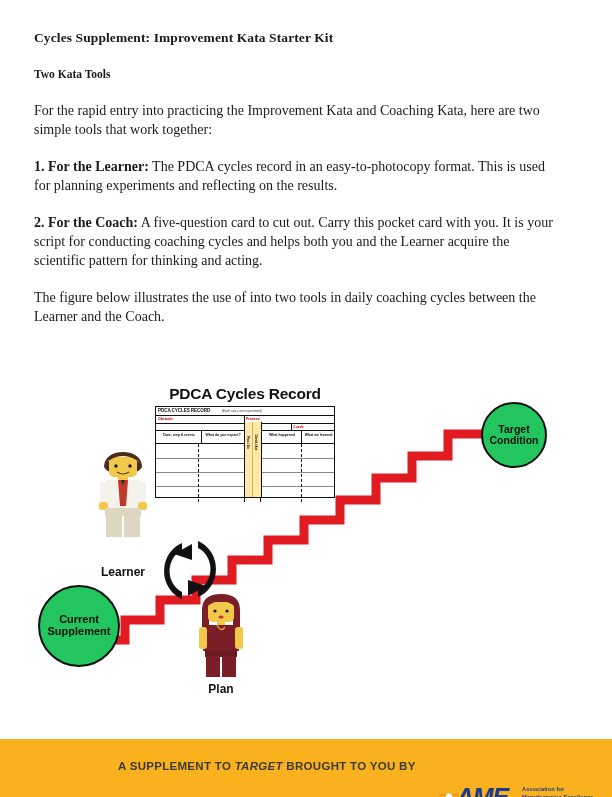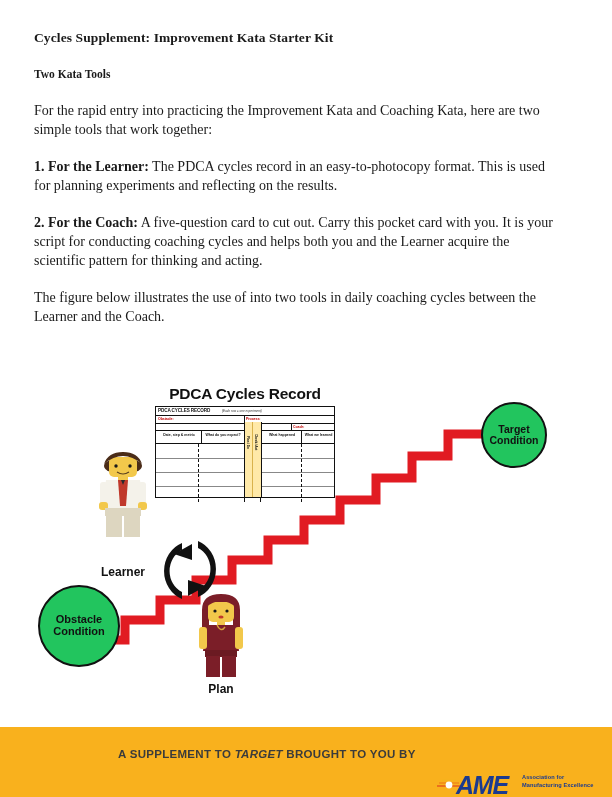--- a/index.html
+++ b/index.html
@@ -200,21 +200,21 @@
     font-size: 12px;
     color: #111;
     text-align: center;
   }
 
   
   .footer {
     position: absolute;
     left: 0; bottom: 0;
     width: 612px;
-    height: 70px;
+    height: 58px;
     background: #f9b11d;
   }
   .footer-text {
     position: absolute;
     left: 118px;
     top: 21px;
     font-family: "Liberation Sans", sans-serif;
     font-size: 11.5px;
     font-weight: bold;
     color: #3b3b3b;
@@ -370,21 +370,21 @@
   <svg style="position:absolute;left:152px;top:166px;width:76px;height:72px;" viewBox="0 0 76 72">
     <path d="M30 16 a21 23 0 0 0 0 42 l0 7 a28 30 0 0 1 0 -56z" fill="#111"></path>
     <polygon points="22,20 40,10 40,26" fill="#111"></polygon>
     <path d="M46 56 a21 23 0 0 0 0 -42 l0 -7 a28 30 0 0 1 0 56z" fill="#111"></path>
     <polygon points="54,52 36,62 36,46" fill="#111"></polygon>
   </svg>
 
 </div>
 
 <div class="circle" id="target-condition-circle">Target Condition</div>
-<div class="circle" id="current-condition-circle">Obstacle Condition</div>
+<div class="circle" id="current-condition-circle">Current Supplement</div>
 
 <div class="footer">
   <div class="footer-text">
     <span>A SUPPLEMENT TO </span><i>TARGET</i><span> BROUGHT TO YOU BY</span>
   </div>
   <div class="ame-logo">
     <svg style="position:absolute;left:0;top:4px;width:26px;height:20px;" viewBox="0 0 26 20">
       <path d="M1 13 h24" stroke="#e8601c" stroke-width="1.6"></path>
       <path d="M3 10 h20" stroke="#f08c1a" stroke-width="1.6"></path>
       <path d="M6 7 h14" stroke="#f6b31c" stroke-width="1.6"></path>

